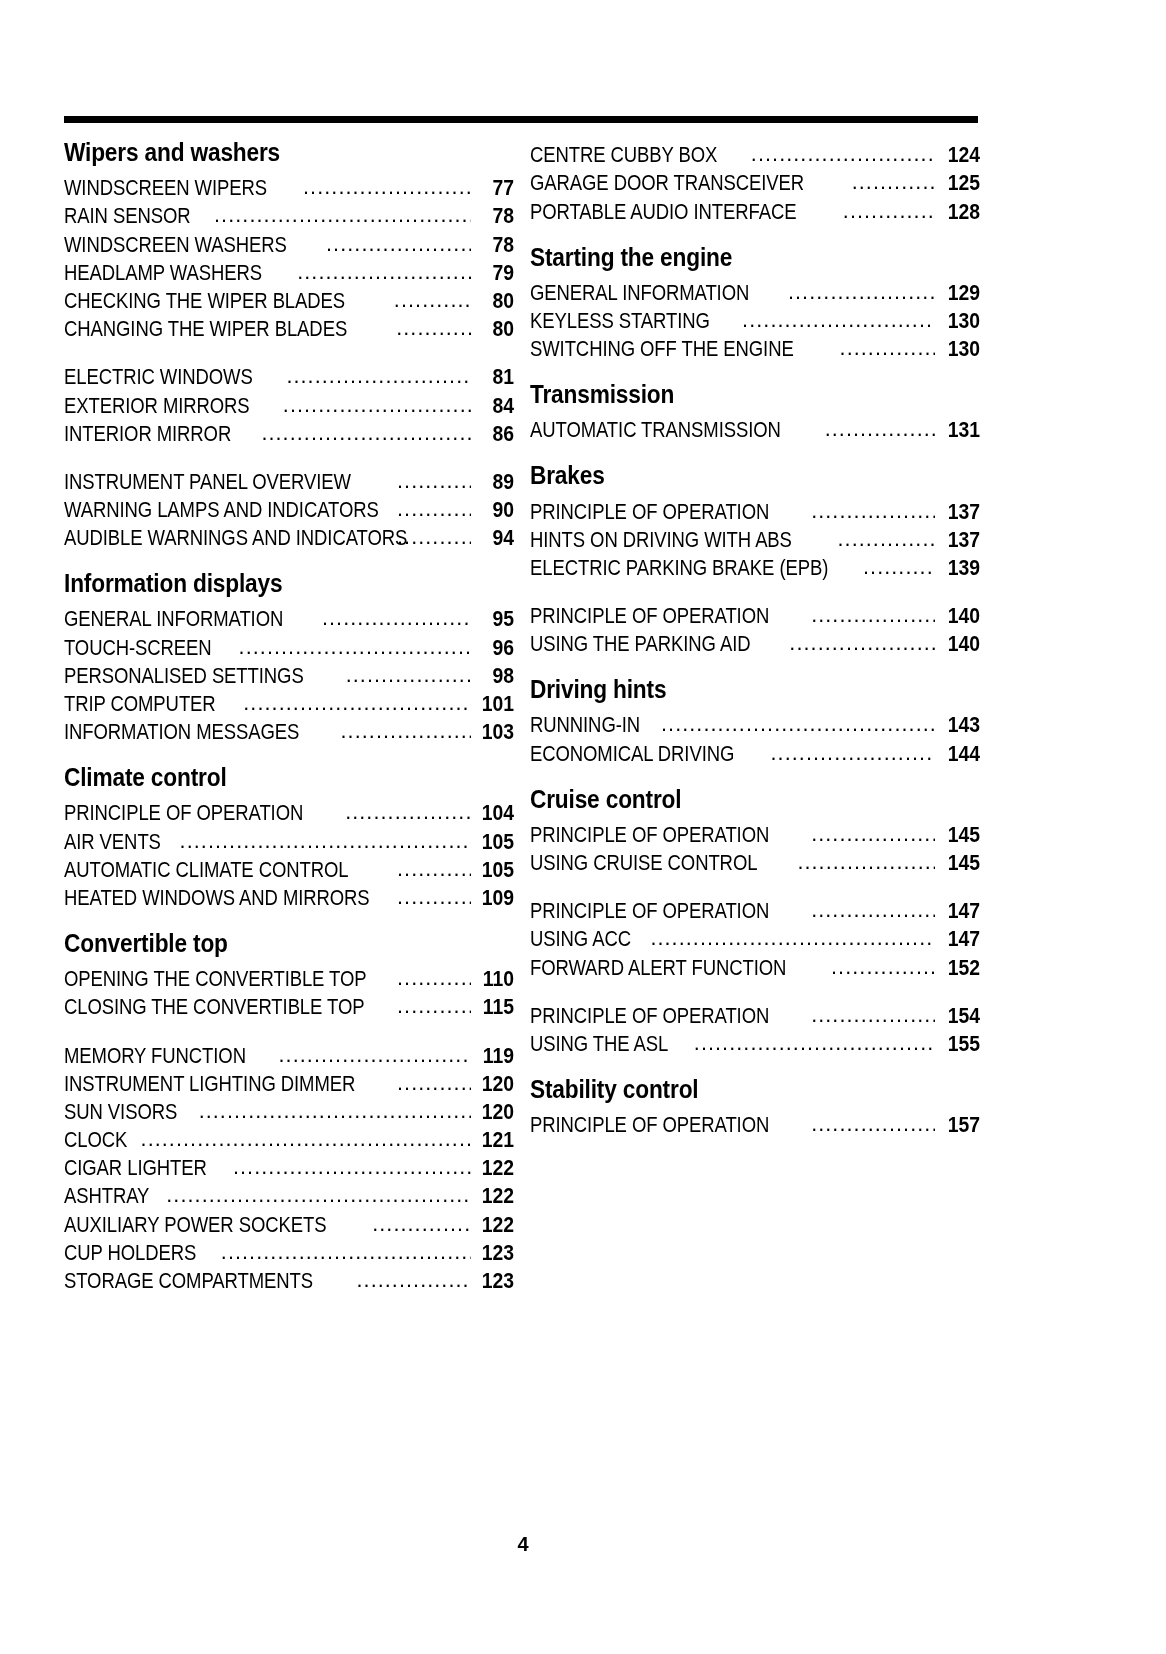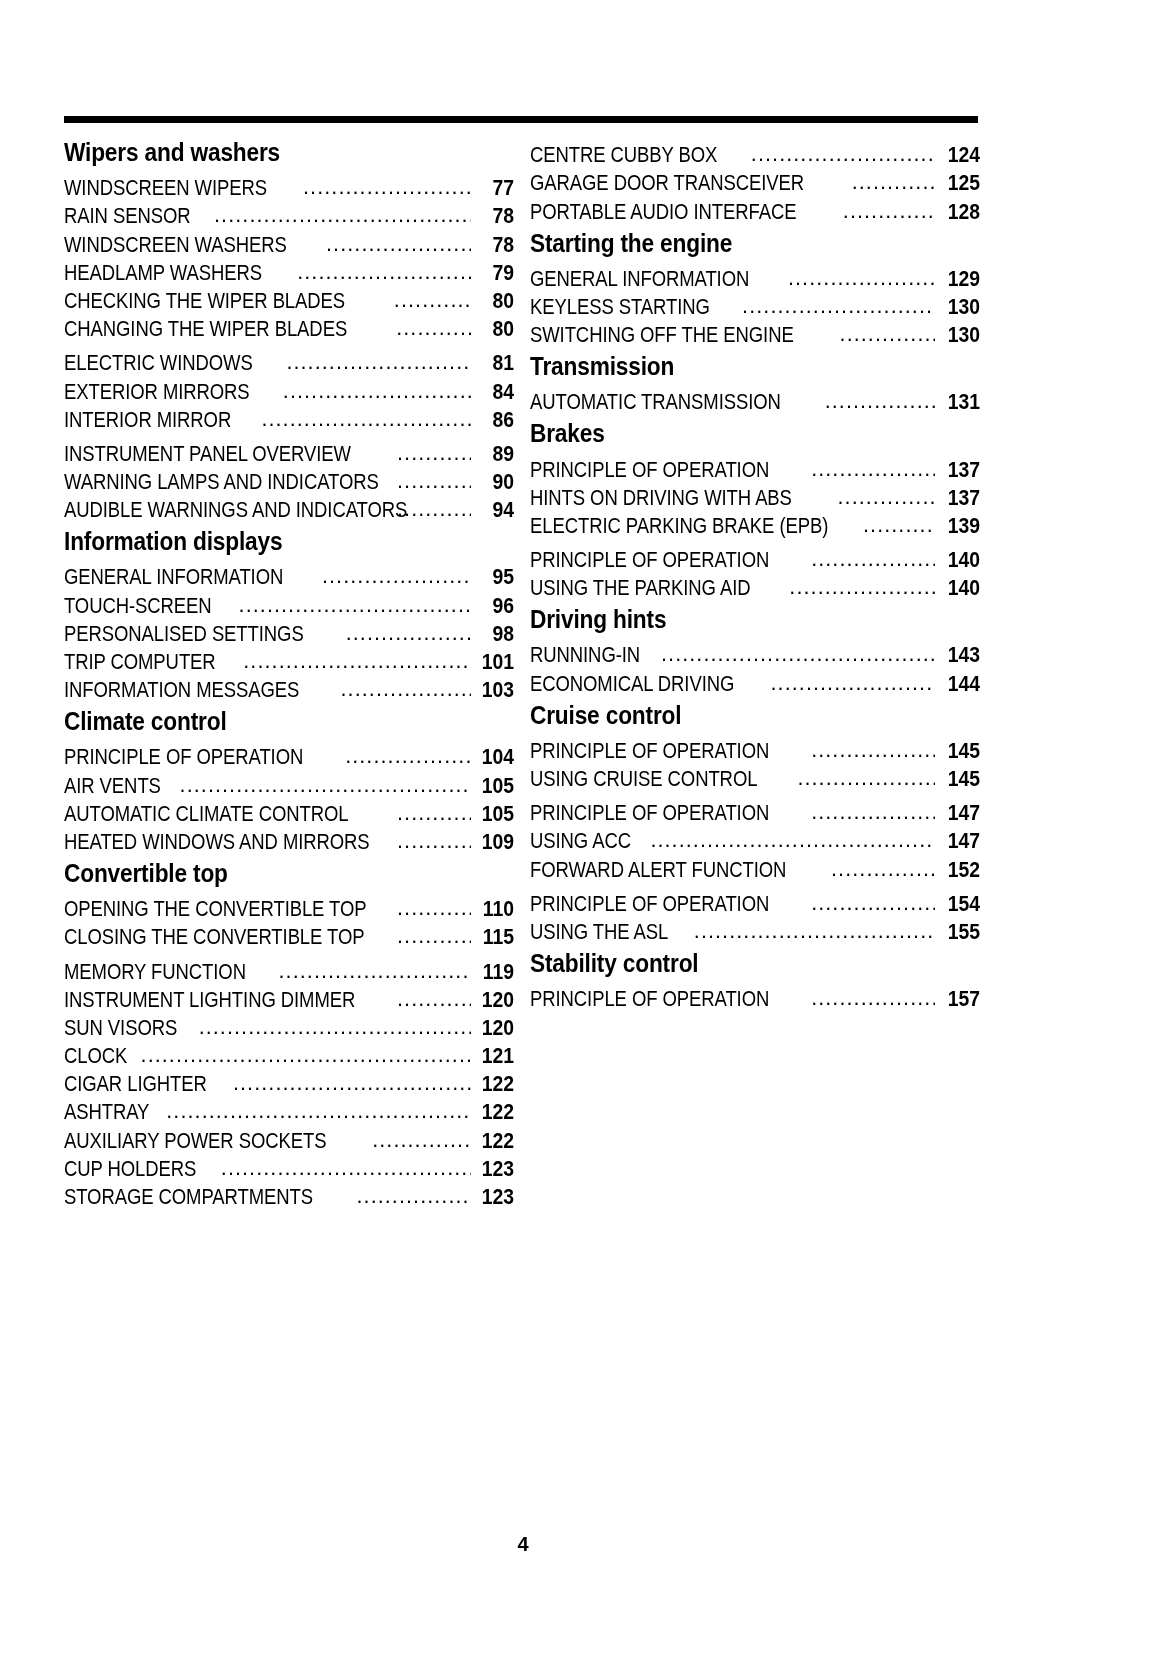--- a/index.html
+++ b/index.html
@@ -56,21 +56,21 @@
     transform: scaleX(0.89);
     transform-origin: left center;
     white-space: nowrap;
     margin: 0;
     padding: 0;
   }
   .sec {
     margin-bottom: 0;
   }
   .sec + .sec {
-    margin-top: 6px;
+    margin-top: 20px;
   }
   .sec-title-wrap {
     height: 33px;
     display: flex;
     overflow: hidden;
   }
 
   
   .entry {
     display: flex;

